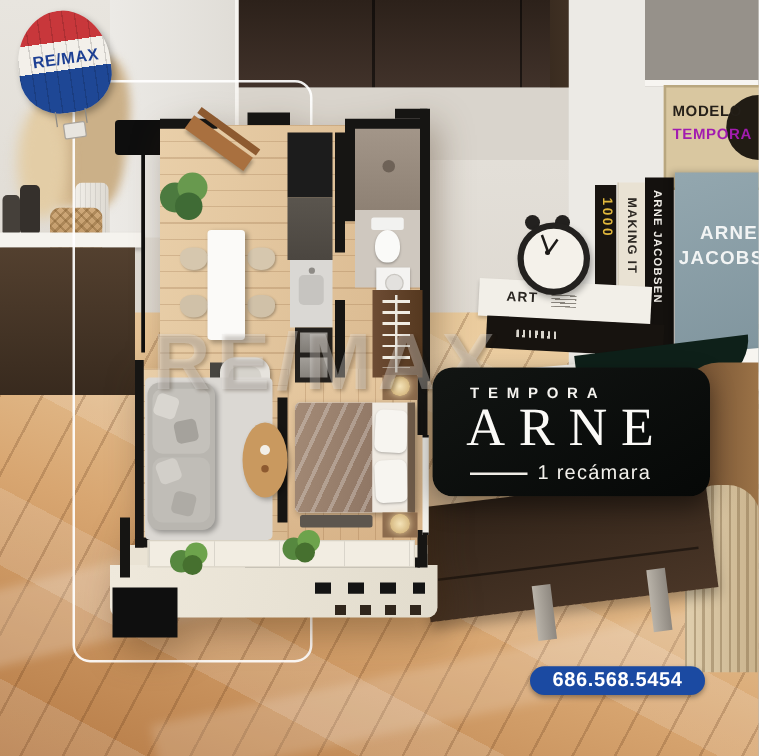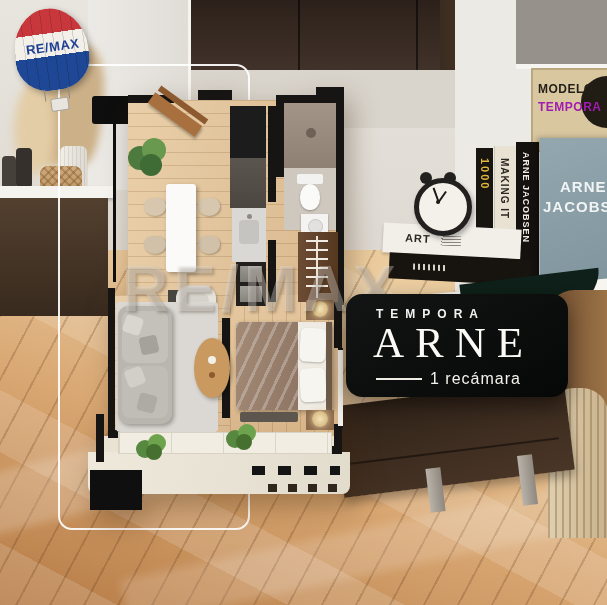--- a/index.html
+++ b/index.html
@@ -231,15 +231,18 @@
                 linear-gradient(180deg,#c8373b 0 30%,#f3f0ea 30% 58%,#1e4795 58% 100%);
                 box-shadow:2px 3px 6px rgba(0,0,0,.3);">
       <div class="a nowrap" style="left:12px;top:31px;font-size:13px;font-weight:bold;color:#1c3f93;letter-spacing:0.5px;">RE/MAX</div>
     </div>
     <div class="a" style="left:28px;top:80px;width:1px;height:12px;background:#8d8a84;"></div>
     <div class="a" style="left:52px;top:80px;width:1px;height:12px;background:#8d8a84;"></div>
     <div class="a" style="left:33px;top:90px;width:16px;height:11px;background:#e8e5df;border:1px solid #aaa49b;border-radius:2px;"></div>
   </div>
 
   <div class="a" style="left:412px;top:529px;width:164px;height:46px;">
+    <div style="margin:4px auto 0;width:140px;height:23px;border-radius:12px;background:#1b4aa2;box-shadow:0 2px 4px rgba(0,0,0,.35);text-align:center;">
+      <span style="font-size:16px;font-weight:bold;color:#ffffff;line-height:23px;letter-spacing:0.5px;">686.568.5454</span>
+    </div>
   </div>
 
 </div>
 
 </body></html>

